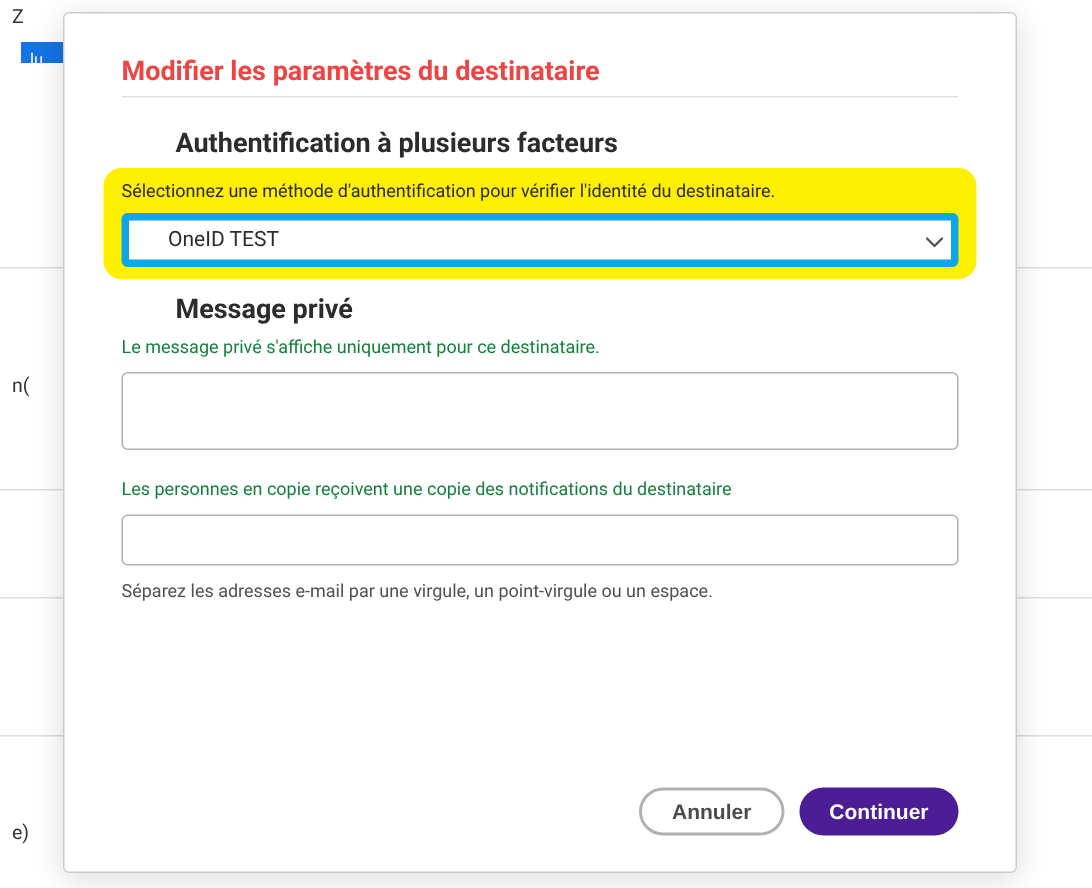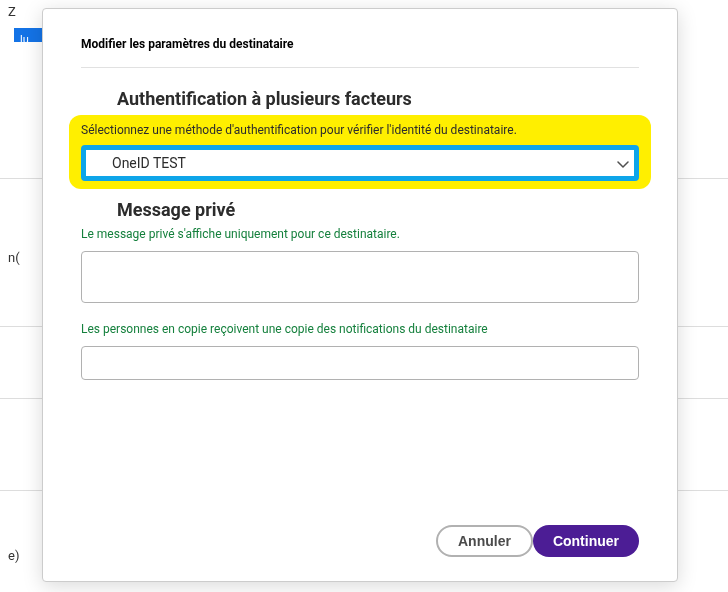--- a/index.html
+++ b/index.html
@@ -53,24 +53,24 @@
       height: 574px;
       background: #fff;
       border: 1px solid #ccc;
       border-radius: 4px;
       box-shadow: 0 4px 20px rgba(0,0,0,0.15);
       padding: 28px 38px 24px 38px;
       display: flex;
       flex-direction: column;
     }
     .modal-title {
-      font-size: 12px;
+      font-size: 18px;
       font-weight: 700;
-      color: #000000;
-      padding-bottom: 16px;
+      color: #ef4444;
+      padding-bottom: 6px;
       border-bottom: 1px solid #e1e1e1;
     }
     .section {
       margin-top: 20px;
     }
     .section-heading {
       font-size: 18px;
       font-weight: 700;
       color: #2c2c2c;
       margin-bottom: 6px;
@@ -139,21 +139,21 @@
     }
     .hint-text {
       font-size: 12px;
       color: #505050;
       margin-top: 10px;
     }
     .modal-footer {
       margin-top: auto;
       display: flex;
       justify-content: flex-end;
-      gap: 0;
+      gap: 10px;
       padding-top: 20px;
     }
     .btn {
       height: 32px;
       padding: 0 20px;
       border-radius: 16px;
       font-size: 14px;
       font-weight: 700;
       cursor: pointer;
       border: none;
@@ -210,19 +210,20 @@
 
   <div class="section" style="margin-top:10px">
     <div class="section-heading">Message privé</div>
     <div class="help-text">Le message privé s'affiche uniquement pour ce destinataire.</div>
     <textarea class="textarea" value="" style=""></textarea>
   </div>
 
   <div class="section" style="margin-top:14px">
     <div class="help-text">Les personnes en copie reçoivent une copie des notifications du destinataire</div>
     <input type="text" class="input-text" value="" style="">
+    <div class="hint-text">Séparez les adresses e-mail par une virgule, un point-virgule ou un espace.</div>
   </div>
 
   <div class="modal-footer">
     <button class="btn btn-secondary">Annuler</button>
     <button class="btn btn-primary">Continuer</button>
   </div>
 </div>
 
 </body></html>

